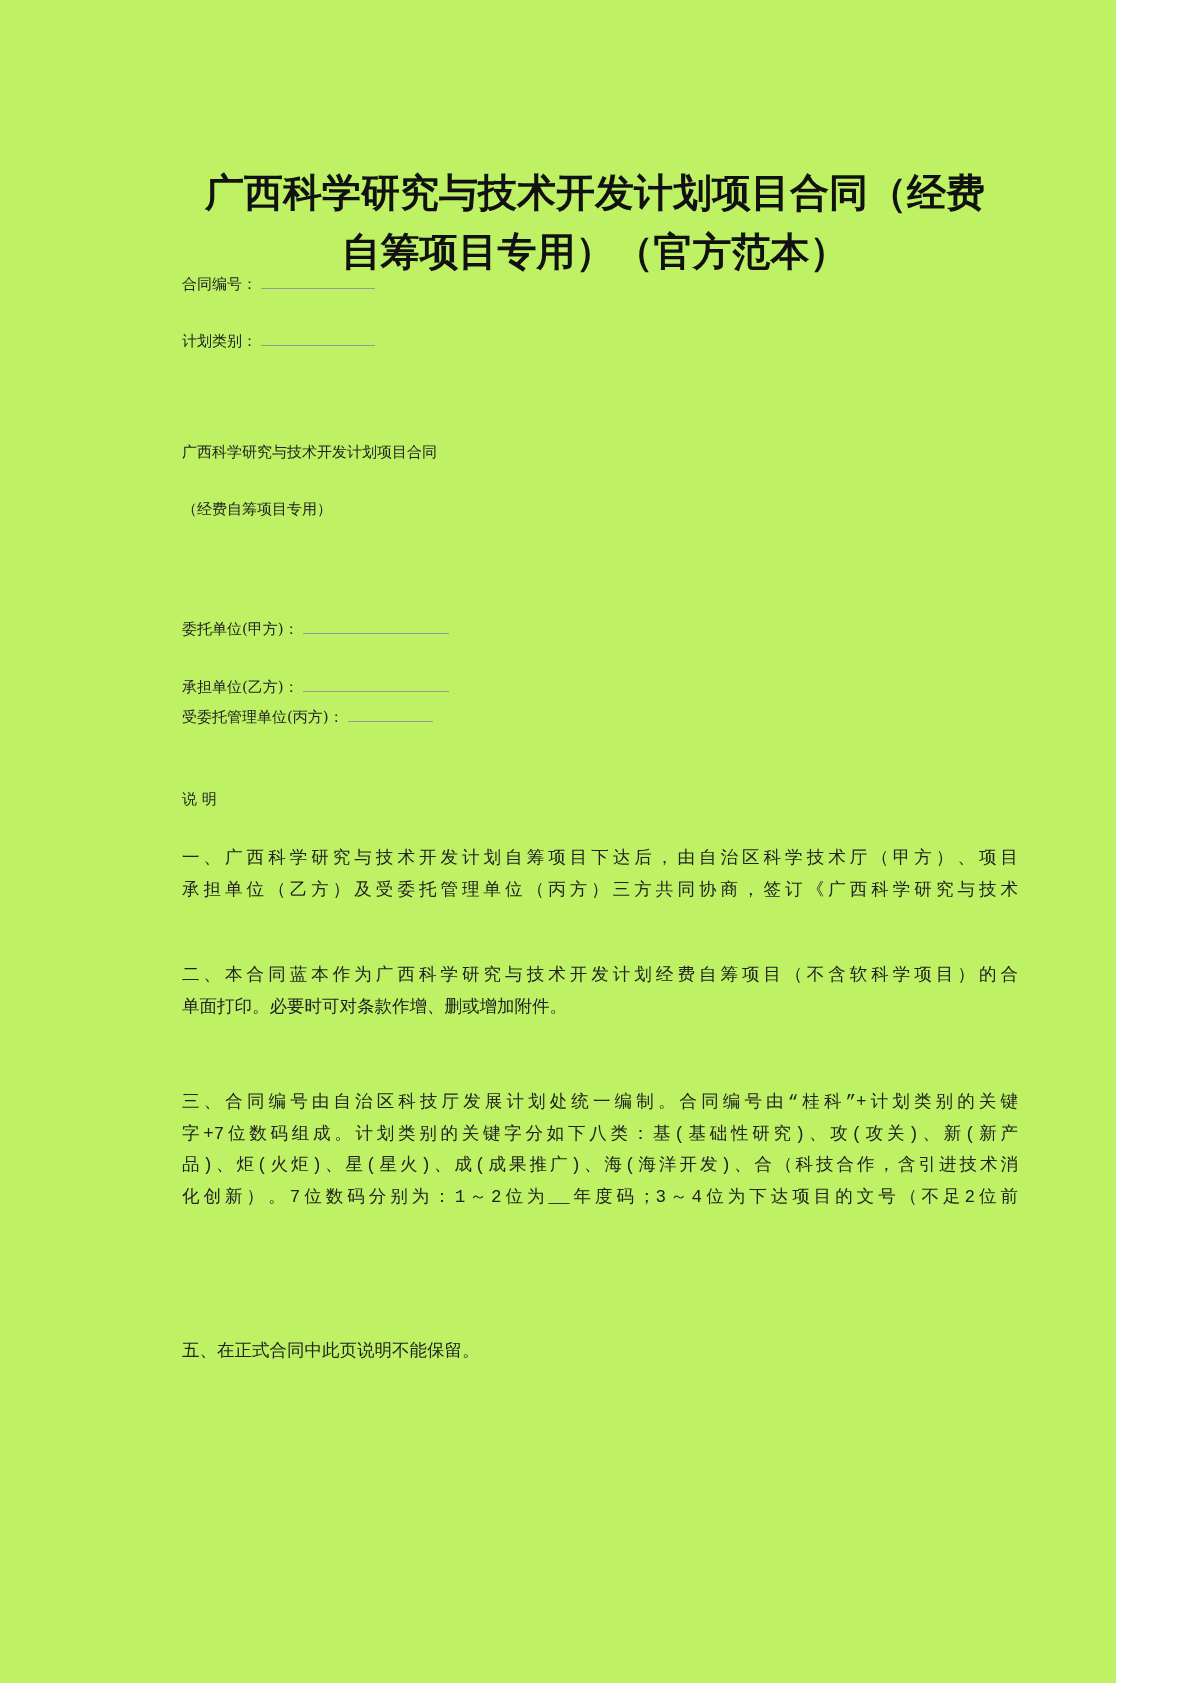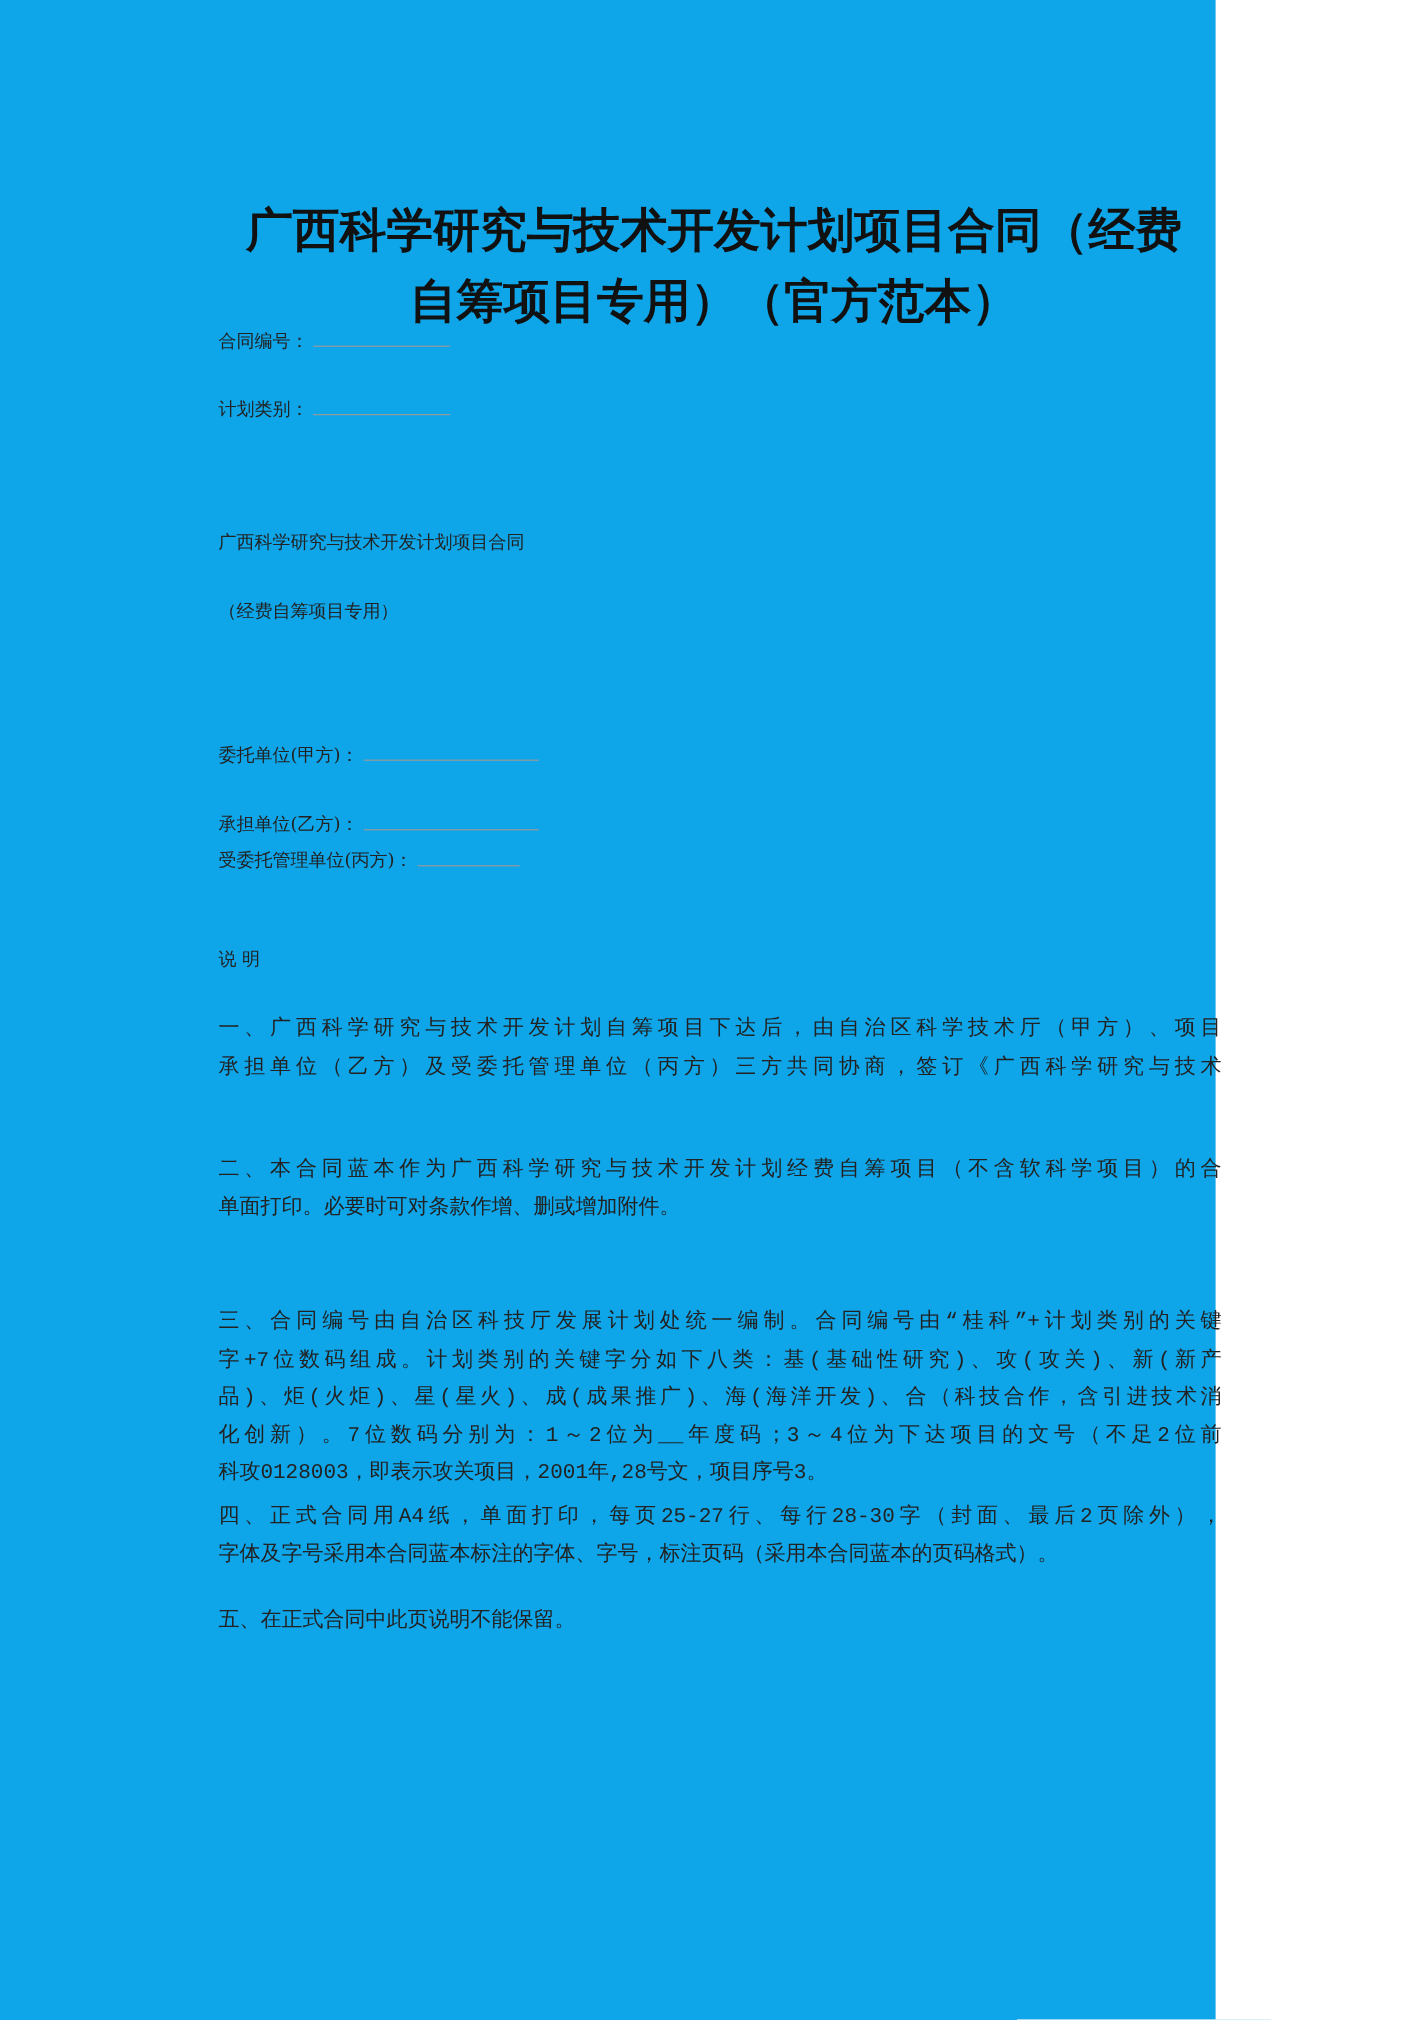--- a/index.html
+++ b/index.html
@@ -11,23 +11,23 @@
       width: 1190px;
       height: 1683px;
       position: relative;
       overflow: hidden;
       font-family: "DejaVu Serif", "Liberation Serif", serif;
       color: #222222;
     }
     .page {
       position: absolute;
       left: 0; top: 0;
-      width: 1013px;
+      width: 1116px;
       height: 1683px;
-      background: #0ea5e9;
+      background: #bef264;
     }
     .title {
       position: absolute;
       left: 150px;
       width: 890px;
       text-align: center;
       font-family: "DejaVu Sans", "Liberation Sans", sans-serif;
       font-weight: bold;
       font-size: 39px;
       letter-spacing: 0px;
@@ -113,25 +113,20 @@
   <div class="para" style="top:960px;">
     <span class="row">二、本合同蓝本作为广西科学研究与技术开发计划经费自筹项目（不含软科学项目）的合</span>
     <span class="row last">单面打印。必要时可对条款作增、删或增加附件。</span>
   </div>
 
   <div class="para" style="top:1047px;margin-top:40px;">
     <span class="row">三、合同编号由自治区科技厅发展计划处统一编制。合同编号由“桂科”+计划类别的关键</span>
     <span class="row">字+7位数码组成。计划类别的关键字分如下八类：基(基础性研究)、攻(攻关)、新(新产</span>
     <span class="row">品)、炬(火炬)、星(星火)、成(成果推广)、海(海洋开发)、合（科技合作，含引进技术消</span>
     <span class="row">化创新）。7位数码分别为：1～2位为__年度码；3～4位为下达项目的文号（不足2位前</span>
-    <span class="row last">科攻0128003，即表示攻关项目，2001年,28号文，项目序号3。</span>
   </div>
 
-  <div class="para" style="top:1249px;">
-    <span class="row">四、正式合同用A4纸，单面打印，每页25-27行、每行28-30字（封面、最后2页除外），</span>
-    <span class="row last">字体及字号采用本合同蓝本标注的字体、字号，标注页码（采用本合同蓝本的页码格式）。</span>
-  </div>
 
   <div class="para" style="top:1336px;">
     <span class="row last">五、在正式合同中此页说明不能保留。</span>
   </div>
 
 </div>
 
 </body></html>

